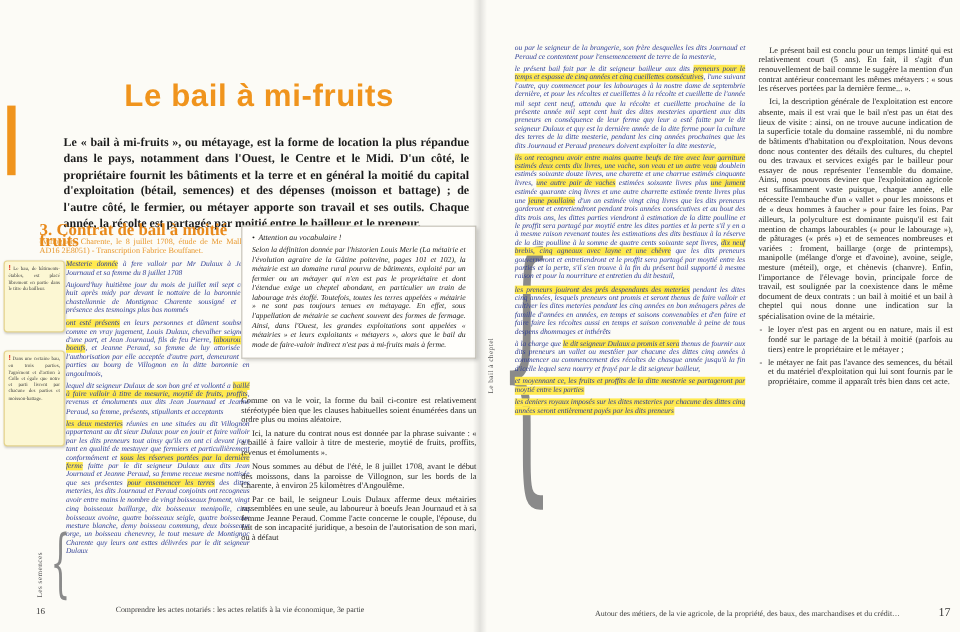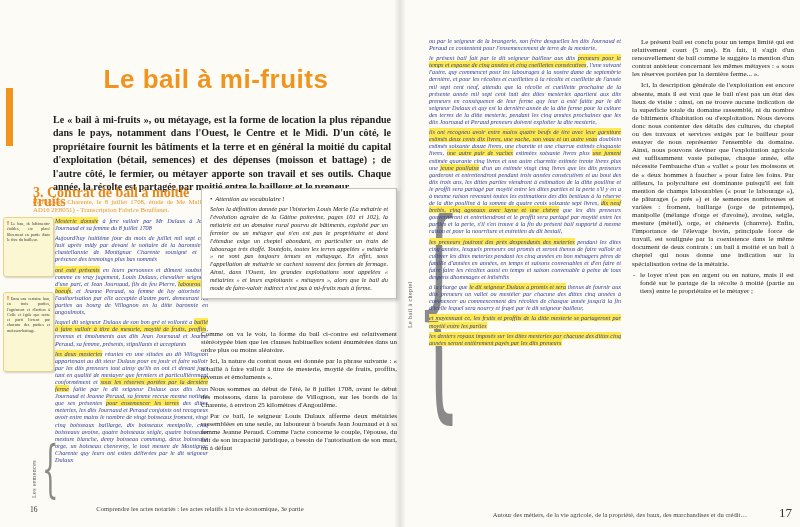--- a/index.html
+++ b/index.html
@@ -55,21 +55,21 @@
 
   
   .trans-col2{position:absolute;left:29px;top:37px;width:192px;}
   .cheptel-label{left:7px;top:258px;height:70px;}
   .cheptel-brace{left:16px;top:186px;font-size:238px;transform:scale(.30,1);}
   .comm-right{position:absolute;left:232px;top:38px;width:162px;}
   .bullet{padding-left:8px;position:relative;text-indent:0;}
   .bullet::before{content:"-";position:absolute;left:1px;top:0;}
   .footer-right-wrap{position:absolute;left:60px;top:505px;width:332px;text-align:right;
                      font-size:6.6px;color:#3f3f3f;}
-  .pn-right{margin-left:32px;font-size:13px;color:#333;}
+  .pn-right{margin-left:32px;font-size:10px;color:#333;}
 </style>
 </head>
 <body>
 
 <div class="spread">
 
   <div class="page page-left">
     <div class="edge-tab"></div>
 
     <h1 class="title">Le bail à mi-fruits</h1>
@@ -131,21 +131,22 @@
       <p class="t"><span class="hl">ils ont recogneu avoir entre mains quatre beufs de tire avec leur garniture estimés deux cents dix livres, une vache, son veau et un autre veau</span><span> doublein estimés soixante douze livres, une charette et une charrue estimés cinquante livres, </span><span class="hl">une autre pair de vaches</span><span> estimées soixante livres plus </span><span class="hl">une jument</span><span> estimée quarante cinq livres et une autre charrette estimée trente livres plus une </span><span class="hl">jeune poullaine</span><span> d'un an estimée vingt cinq livres que les dits preneurs garderont et entretiendront pendant trois années consécutives et au bout des dits trois ans, les dittes parties viendront à estimation de la ditte poulline et le proffit sera partagé par moytié entre les dites parties et la perte s'il y en a à mesme raison revenant toutes les estimations des dits bestiaux à la réserve de la dite poulline à la somme de quatre cents soixante sept livres, </span><span class="hl">dix neuf brebis, cinq agneaux avec layne et une chèvre</span><span> que les dits preneurs gouverneront et entretiendront et le proffit sera partagé par moytié entre les parties et la perte, s'il s'en trouve à la fin du présent bail supporté à mesme raison et pour la nourriture et entretien du dit bestail,</span></p>
       <p class="t"><span class="hl">les preneurs jouiront des prés despendants des meteries</span><span> pendant les dites cinq années, lesquels preneurs ont promis et seront thenus de faire valloir et cultiver les dites meteries pendant les cinq années en bon ménagers pères de famille d'années en années, en temps et saisons convenables et d'en faire et faire faire les récoltes aussi en temps et saison convenable à peine de tous despens dhommages et inthérêts</span></p>
       <p class="t"><span>à la charge que </span><span class="hl">le dit seigneur Dulaux a promis et sera</span><span> thenus de fournir aux dits preneurs un vallet ou mestéier par chacune des dittes cinq années à commencer au commencement des récoltes de chasque année jusqu'à la fin d'icelle lequel sera nourry et frayé par le dit seigneur bailleur,</span></p>
       <p class="t"><span class="hl">et moyennant ce, les fruits et proffits de la ditte mesterie se partageront par moytié entre les parties</span></p>
       <p class="t"><span class="hl">les deniers royaux imposés sur les dites mesteries par chacune des dittes cinq années seront entièrement payés par les dits preneurs</span></p>
     </div>
 
     <div class="comm-right">
       <p class="c indent">Le présent bail est conclu pour un temps limité qui est relativement court (5 ans). En fait, il s'agit d'un renouvellement de bail comme le suggère la mention d'un contrat antérieur concernant les mêmes métayers : « sous les réserves portées par la dernière ferme... ».</p>
       <p class="c indent">Ici, la description générale de l'exploitation est encore absente, mais il est vrai que le bail n'est pas un état des lieux de visite : ainsi, on ne trouve aucune indication de la superficie totale du domaine rassemblé, ni du nombre de bâtiments d'habitation ou d'exploitation. Nous devons donc nous contenter des détails des cultures, du cheptel ou des travaux et services exigés par le bailleur pour essayer de nous représenter l'ensemble du domaine. Ainsi, nous pouvons deviner que l'exploitation agricole est suffisamment vaste puisque, chaque année, elle nécessite l'embauche d'un « vallet » pour les moissons et de « deux hommes à faucher » pour faire les foins. Par ailleurs, la polyculture est dominante puisqu'il est fait mention de champs labourables (« pour le labourage »), de pâturages (« prés ») et de semences nombreuses et variées : froment, baillarge (orge de printemps), manipolle (mélange d'orge et d'avoine), avoine, seigle, mesture (méteil), orge, et chènevis (chanvre). Enfin, l'importance de l'élevage bovin, principale force de travail, est soulignée par la coexistence dans le même document de deux contrats : un bail à moitié et un bail à cheptel qui nous donne une indication sur la spécialisation ovine de la métairie.</p>
-      <p class="c bullet">le loyer n'est pas en argent ou en nature, mais il est fondé sur le partage de la récolte à moitié (partie au tiers) entre le propriétaire et le métayer ;</p>
+      <p class="c bullet">le loyer n'est pas en argent ou en nature, mais il est fondé sur le partage de la bétail à moitié (parfois au tiers) entre le propriétaire et le métayer ;</p>
+      <p class="c bullet">le métayer ne fait pas l'avance des semences, du bétail et du matériel d'exploitation qui lui sont fournis par le propriétaire, comme il apparaît très bien dans cet acte.</p>
     </div>
 
     <div class="footer-right-wrap">
       <span>Autour des métiers, de la vie agricole, de la propriété, des baux, des marchandises et du crédit…</span><span class="pn-right">17</span>
     </div>
   </div>
 
   <div class="gutter"></div>
 </div>
 

